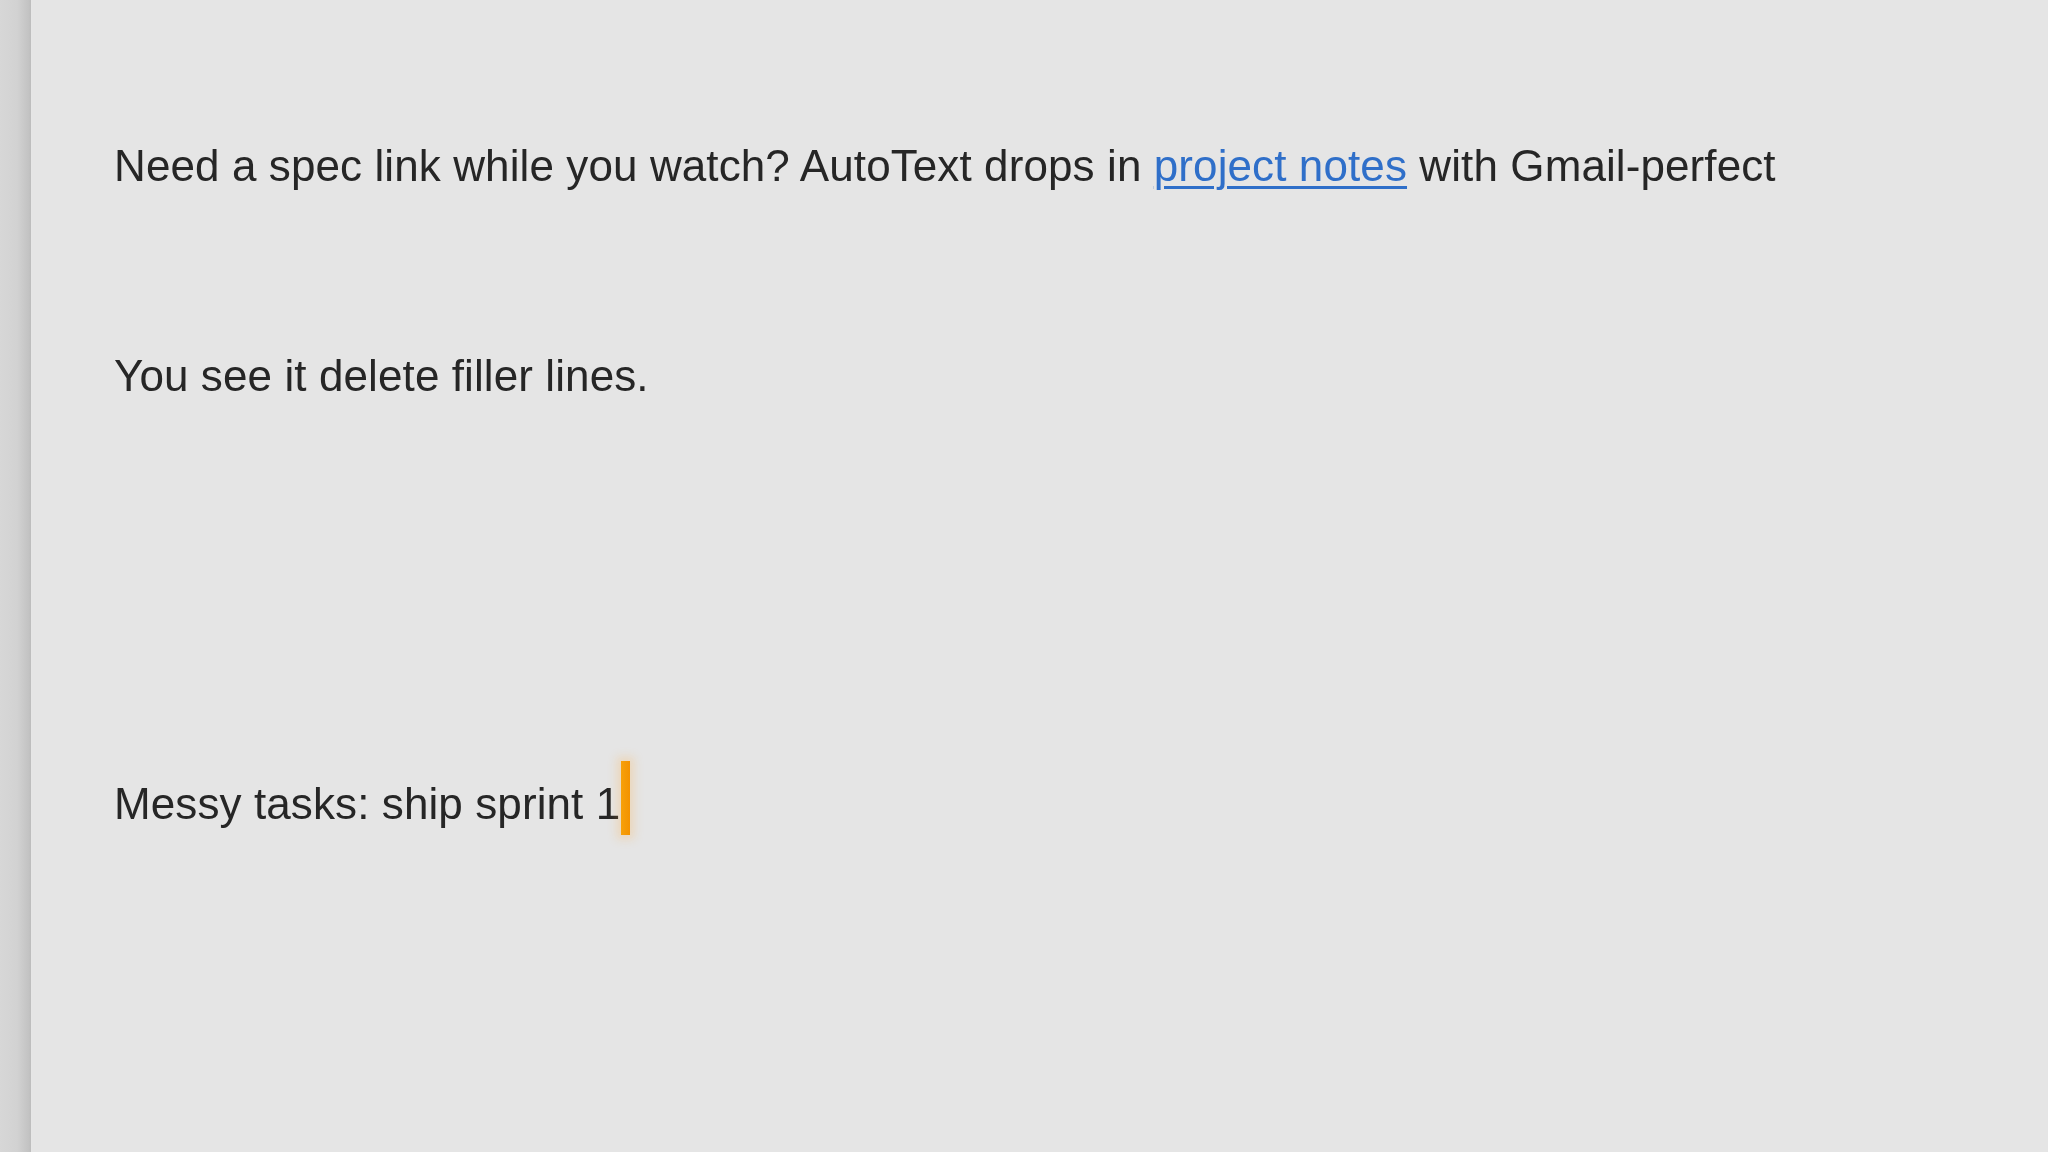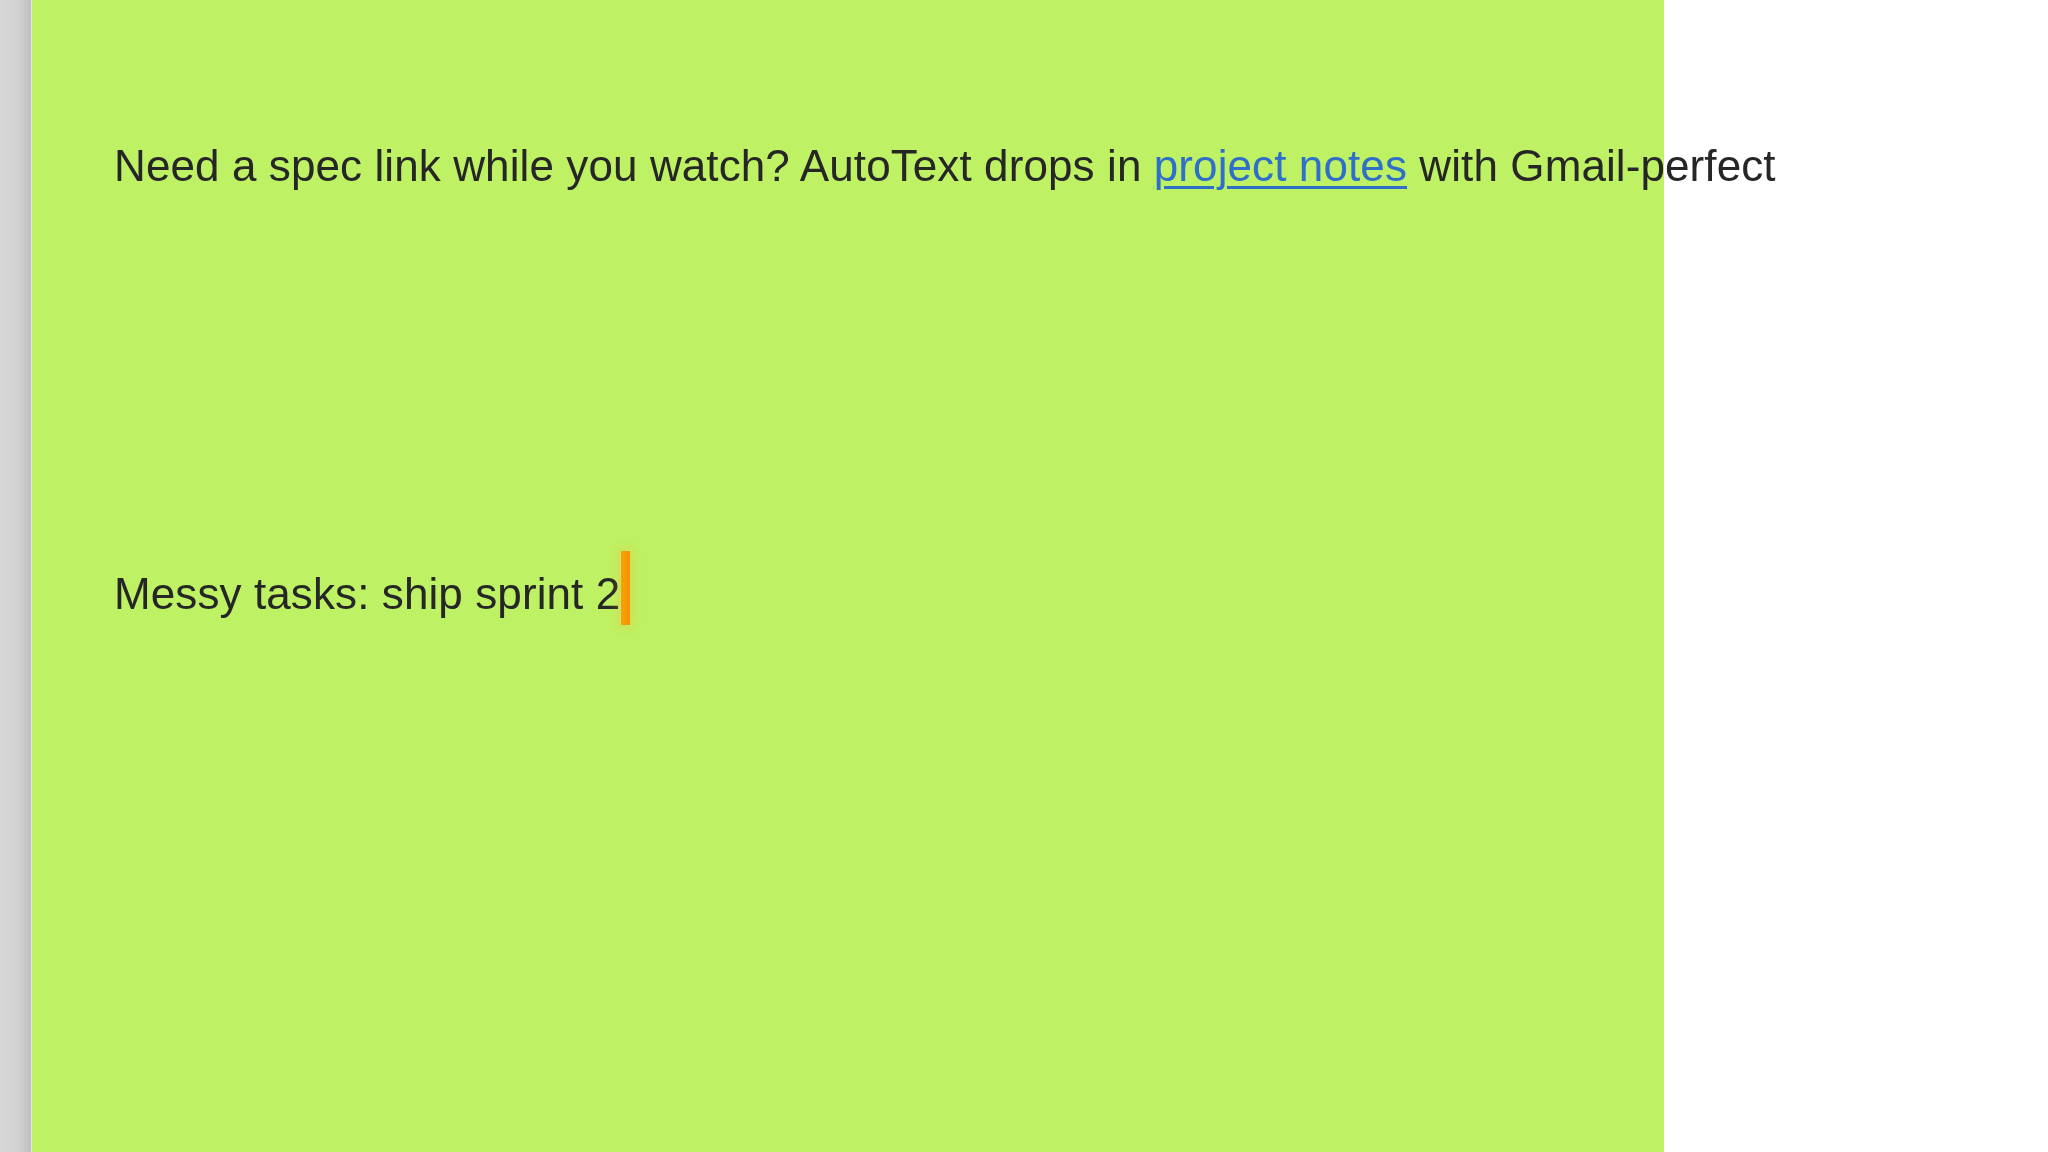--- a/index.html
+++ b/index.html
@@ -22,23 +22,23 @@
       top: 0;
       width: 31px;
       height: 1152px;
       background: linear-gradient(to right, #d7d7d7 0%, #d2d2d2 55%, #c3c3c3 92%, #bdbdbd 100%);
       border-right: 1px solid #e6e6e6;
     }
     .editor {
       position: absolute;
       left: 32px;
       top: 0;
-      width: 1632px;
+      width: 2016px;
       height: 1152px;
-      background: #bef264;
+      background: #e5e5e5;
     }
     .doc {
       position: absolute;
       left: 82px;
       top: -9px;
       width: 1900px;
       font-family: "Liberation Sans", sans-serif;
       font-size: 44px;
       line-height: 70px;
       color: #262626;
@@ -68,17 +68,18 @@
   </style>
 </head>
 <body>
 
 <div class="screen">
   <div class="side-gutter"></div>
 
   <div class="editor">
     <div class="doc">
       <span class="line"><span>Need a spec link while you watch? AutoText drops in </span><a class="link">project notes</a><span> with Gmail-perfect</span></span>
+      <span class="line">You see it delete filler lines.</span>
       <span class="line"></span>
-      <span class="line"><span>Messy tasks: ship sprint 2</span><span class="caret"></span></span>
+      <span class="line"><span>Messy tasks: ship sprint 1</span><span class="caret"></span></span>
     </div>
   </div>
 </div>
 
 </body></html>

